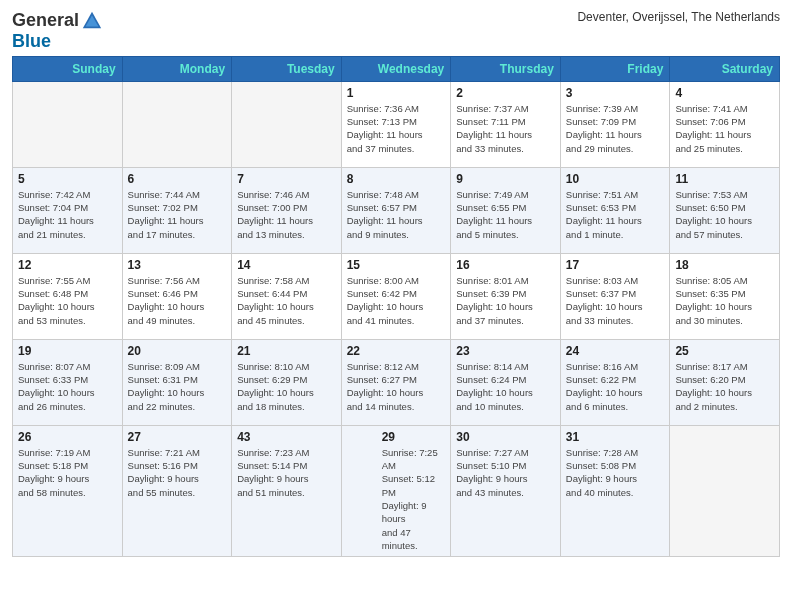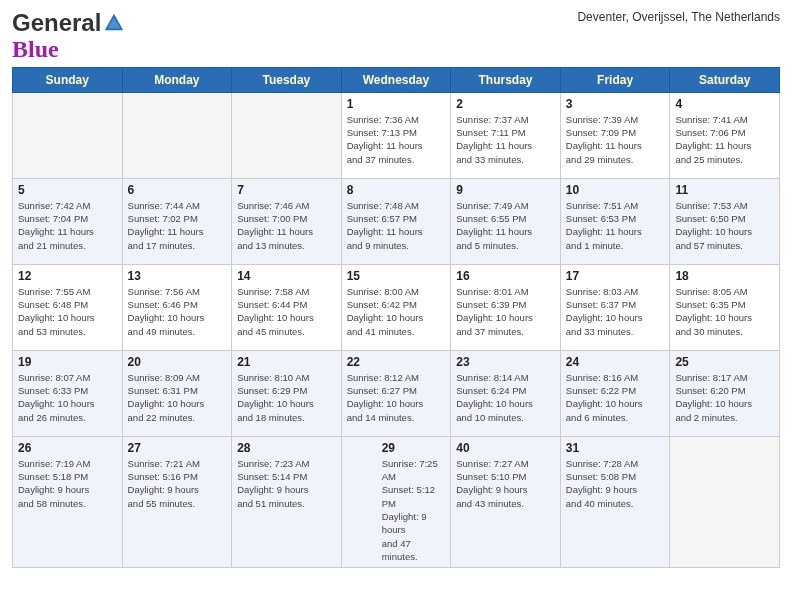--- a/index.html
+++ b/index.html
@@ -18,26 +18,26 @@
       display: flex;
       justify-content: space-between;
       align-items: flex-start;
       margin-bottom: 4px;
     }
     .logo {
       display: flex;
       align-items: center;
     }
     .logo-text {
-      font-size: 24px;
+      font-size: 18px;
       font-weight: bold;
       line-height: 1.1;
     }
     .logo-general { color: #333; }
-    .logo-blue { color: #a21caf; font-family: Liberation Serif, serif; }
+    .logo-blue { color: #0369a1; }
     .logo-icon {
       width: 22px;
       height: 22px;
       margin-left: 2px;
     }
     .title-block {
       text-align: right;
     }
     .month-title {
       font-size: 32px;
@@ -49,25 +49,25 @@
       font-size: 12px;
       color: #333;
     }
     .calendar {
       width: 100%;
       border-collapse: collapse;
       border: 1px solid #ccc;
     }
     .calendar th {
       background: #2a6db5;
-      color: #fef9c3;
+      color: #5eead4;
       font-size: 12px;
       font-weight: bold;
-      text-align: center;
-      padding: 5px 20px;
+      text-align: right;
+      padding: 5px 6px;
       border: 1px solid #1e5a9e;
     }
     .calendar td {
       vertical-align: top;
       border: 1px solid #ccc;
       padding: 4px 5px;
       font-size: 10px;
       color: #444;
       width: calc(100% / 7);
       height: 86px;
@@ -315,35 +315,35 @@
 and 58 minutes.</div>
           </td>
           <td style="background: rgb(240, 244, 250);">
             <span class="day-num">27</span>
             <div class="day-info" style="white-space: pre-line;">Sunrise: 7:21 AM
 Sunset: 5:16 PM
 Daylight: 9 hours
 and 55 minutes.</div>
           </td>
           <td style="background: rgb(240, 244, 250);">
-            <span class="day-num">28</span>
+            <span class="day-num">43</span>
             <div class="day-info" style="white-space: pre-line;">Sunrise: 7:23 AM
 Sunset: 5:14 PM
 Daylight: 9 hours
 and 51 minutes.</div>
           </td>
           <td style="background: rgb(240, 244, 250); padding-left: 40px;">
             <span class="day-num">29</span>
             <div class="day-info" style="white-space: pre-line;">Sunrise: 7:25 AM
 Sunset: 5:12 PM
 Daylight: 9 hours
 and 47 minutes.</div>
           </td>
           <td style="background: rgb(240, 244, 250);">
-            <span class="day-num">40</span>
+            <span class="day-num">30</span>
             <div class="day-info" style="white-space: pre-line;">Sunrise: 7:27 AM
 Sunset: 5:10 PM
 Daylight: 9 hours
 and 43 minutes.</div>
           </td>
           <td style="background: rgb(240, 244, 250);">
             <span class="day-num">31</span>
             <div class="day-info" style="white-space: pre-line;">Sunrise: 7:28 AM
 Sunset: 5:08 PM
 Daylight: 9 hours

